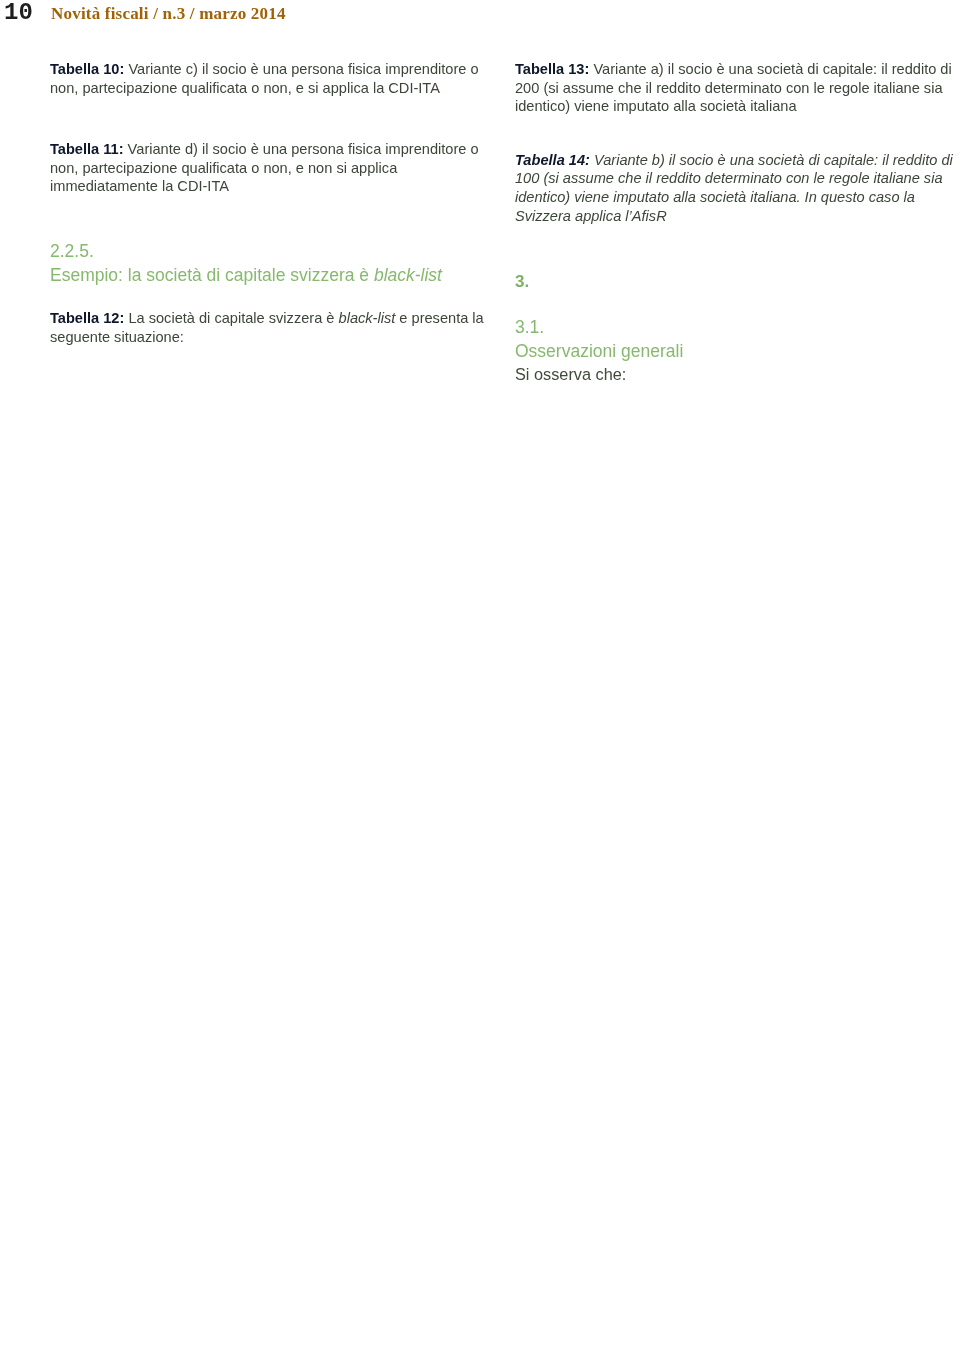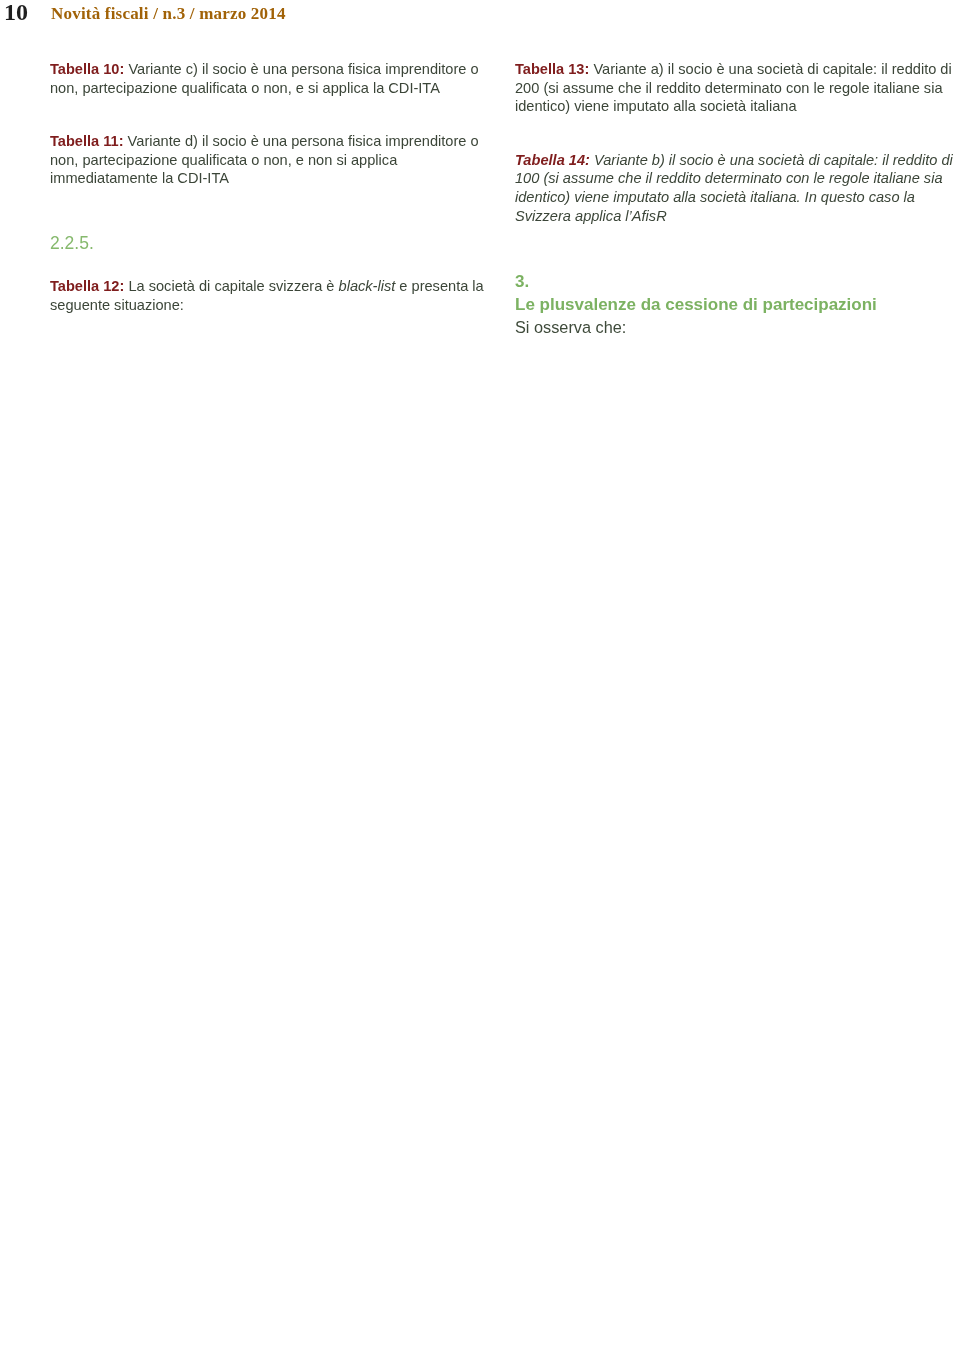--- a/index.html
+++ b/index.html
@@ -1,32 +1,32 @@
 <!DOCTYPE html>
 <html><head>
 <meta charset="utf-8">
 <style>
   html,body{margin:0;padding:0;}
   body{width:960px;height:1364px;background:#fff;font-family:"Liberation Sans",sans-serif;
        -webkit-font-smoothing:antialiased;color:#3e4a3a;}
   .page{position:relative;width:960px;height:1364px;overflow:hidden;}
 
   
-  .hdr-num{position:absolute;left:4px;top:-1px;font-family:Liberation Serif, serif;
+  .hdr-num{position:absolute;left:4px;top:-1px;font-family:Liberation Mono, monospace;
            font-weight:bold;font-size:24px;color:#1f1f1f;letter-spacing:0px;}
   .hdr-journal{position:absolute;left:51px;top:4px;font-family:"Liberation Serif",serif;
            font-weight:bold;font-size:17px;color:#a16207;letter-spacing:0.2px;}
 
   
   .col-left{position:absolute;left:50px;top:60px;width:440px;}
   .col-right{position:absolute;left:515px;top:60px;width:439px;}
 
   
   .cap{font-size:14.6px;line-height:18.6px;color:#3b4538;margin:0 0 11px 0;}
-  .cap .lab{color:#7f1d1d;font-weight:bold;}
+  .cap .lab{color:#0f172a;font-weight:bold;}
   .cap i{font-style:italic;}
 
   
   table.t{border-collapse:separate;border-spacing:0;width:100%;table-layout:fixed;}
 
   
   .h-num{font-size:17px;line-height:23px;color:#7cb262;font-weight:bold;}
   .h-ttl{font-size:17px;line-height:23px;color:#7cb262;font-weight:bold;}
   .h-num-l{font-size:17.5px;line-height:24px;color:#86b96d;font-weight:normal;}
   .h-ttl-l{font-size:17.5px;line-height:24px;color:#86b96d;font-weight:normal;}
@@ -41,41 +41,45 @@
 
 <div class="page">
 
   <div class="hdr-num">10</div>
   <div class="hdr-journal">Novità fiscali / n.3 / marzo 2014</div>
 
   <div class="col-left">
     <p class="cap"><span class="lab">Tabella 10:</span> <span>Variante c) il socio è una persona fisica imprenditore o non, partecipazione qualificata o non, e si applica la CDI-ITA</span></p>
     <table class="t"></table>
 
-    <p class="cap" style="margin-top:24px;"><span class="lab">Tabella 11:</span> <span>Variante d) il socio è una persona fisica imprenditore o non, partecipazione qualificata o non, e non si applica immediatamente la CDI-ITA</span></p>
+    <p class="cap" style="margin-top:32px;"><span class="lab">Tabella 11:</span> <span>Variante d) il socio è una persona fisica imprenditore o non, partecipazione qualificata o non, e non si applica immediatamente la CDI-ITA</span></p>
     <table class="t"></table>
 
     <div style="margin-top:32px;">
       <div class="h-num-l">2.2.5.</div>
+      <div class="h-ttl-l"><span>Esempio: la società di capitale svizzera è </span><i>black-list</i></div>
     </div>
 
     <p class="cap" style="margin-top:22px;"><span class="lab">Tabella 12:</span> <span>La società di capitale svizzera è </span><i>black-list</i><span> e presenta la seguente situazione:</span></p>
     <table class="t"></table>
   </div>
 
   <div class="col-right">
     <p class="cap"><span class="lab">Tabella 13:</span> <span>Variante a) il socio è una società di capitale: il reddito di 200 (si assume che il reddito determinato con le regole italiane sia identico) viene imputato alla società italiana</span></p>
     <table class="t"></table>
 
     <p class="cap" style="margin-top:24px;font-style:italic;"><span class="lab">Tabella 14:</span> <span>Variante b) il socio è una società di capitale: il reddito di 100 (si assume che il reddito determinato con le regole italiane sia identico) viene imputato alla società italiana. In questo caso la Svizzera applica l’AfisR</span></p>
     <table class="t"></table>
 
     <div style="margin-top:34px;">
       <div class="h-num">3.</div>
-      <div class="h-ttl">Le plusvalenze da cessione di partecipazioni</div>
     </div>
 
+    <div style="margin-top:22px;">
+      <div class="h-num-l">3.1.</div>
+      <div class="h-ttl-l">Osservazioni generali</div>
+    </div>
     <div class="body-txt">Si osserva che:</div>
 
     <ul class="bul" style="margin-top:21px;"></ul>
   </div>
 
 </div>
 
 </body></html>

